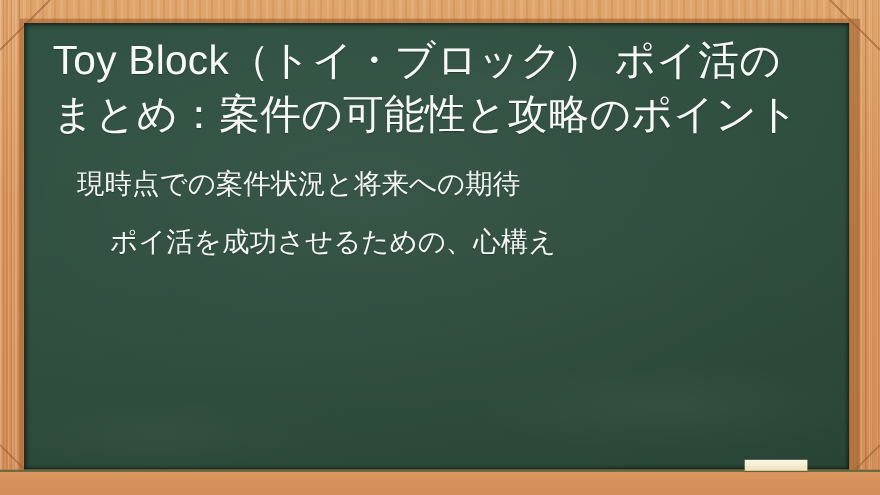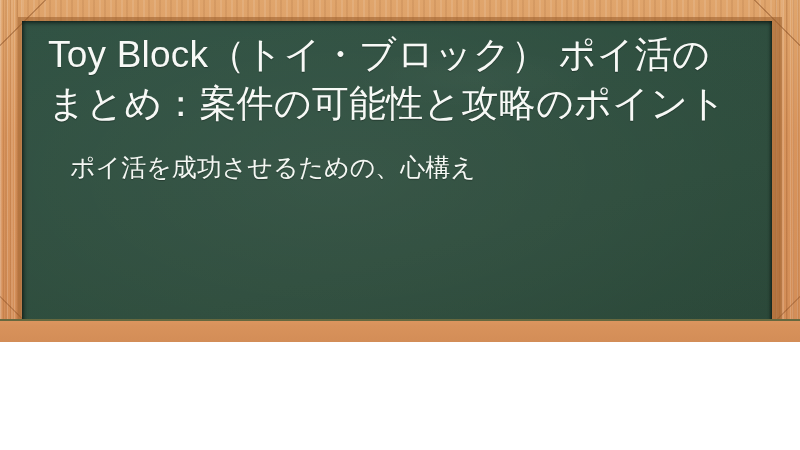--- a/index.html
+++ b/index.html
@@ -12,21 +12,21 @@
     width: 800px;
     height: 450px;
     overflow: hidden;
     font-family: "Liberation Sans", "DejaVu Sans", sans-serif;
   }
 
   
   .frame {
     position: relative;
     width: 800px;
-    height: 342px;
+    height: 450px;
     box-sizing: border-box;
     background:
       
       repeating-linear-gradient(
         90deg,
         rgba(255,255,255,0.10) 0px,
         rgba(255,255,255,0.10) 2px,
         rgba(0,0,0,0.00) 2px,
         rgba(0,0,0,0.00) 5px,
         rgba(120,60,20,0.10) 5px,
@@ -147,21 +147,21 @@
     padding: 0 0 0 22px;
   }
   .list-item {
     color: #f4f7f3;
     font-size: 25px;
     line-height: 1.24;
     margin: 0 0 22px 0;
     text-shadow: 0 1px 1px rgba(0,0,0,0.28);
     white-space: nowrap;
   }
-  .list-item:last-child { margin-bottom: 0; }
+  .list-item:last-child { margin-bottom: 0; margin-left: 30px; }
 
   
   .chalk {
     position: absolute;
     left: 677px;
     top: 418px;
     width: 57px;
     height: 10px;
     background: linear-gradient(180deg, #fdf6e2 0%, #f6ebcd 55%, #eadfbd 100%);
     box-shadow: 0 1px 1px rgba(0,0,0,0.22);
@@ -202,20 +202,21 @@
   <div class="miter br"></div>
 
   <div class="lip"></div>
 
   <div class="board">
     <div class="board-inner">
 
       <h1 class="title">Toy Block（トイ・ブロック） ポイ活のまとめ：案件の可能性と攻略のポイント</h1>
 
       <ul class="list">
+        <li class="list-item">現時点での案件状況と将来への期待</li>
         <li class="list-item">ポイ活を成功させるための、心構え</li>
       </ul>
 
     </div>
   </div>
 
   <div class="chalk"></div>
 
   <div class="ledge">
     <div class="ledge-top-line"></div>

